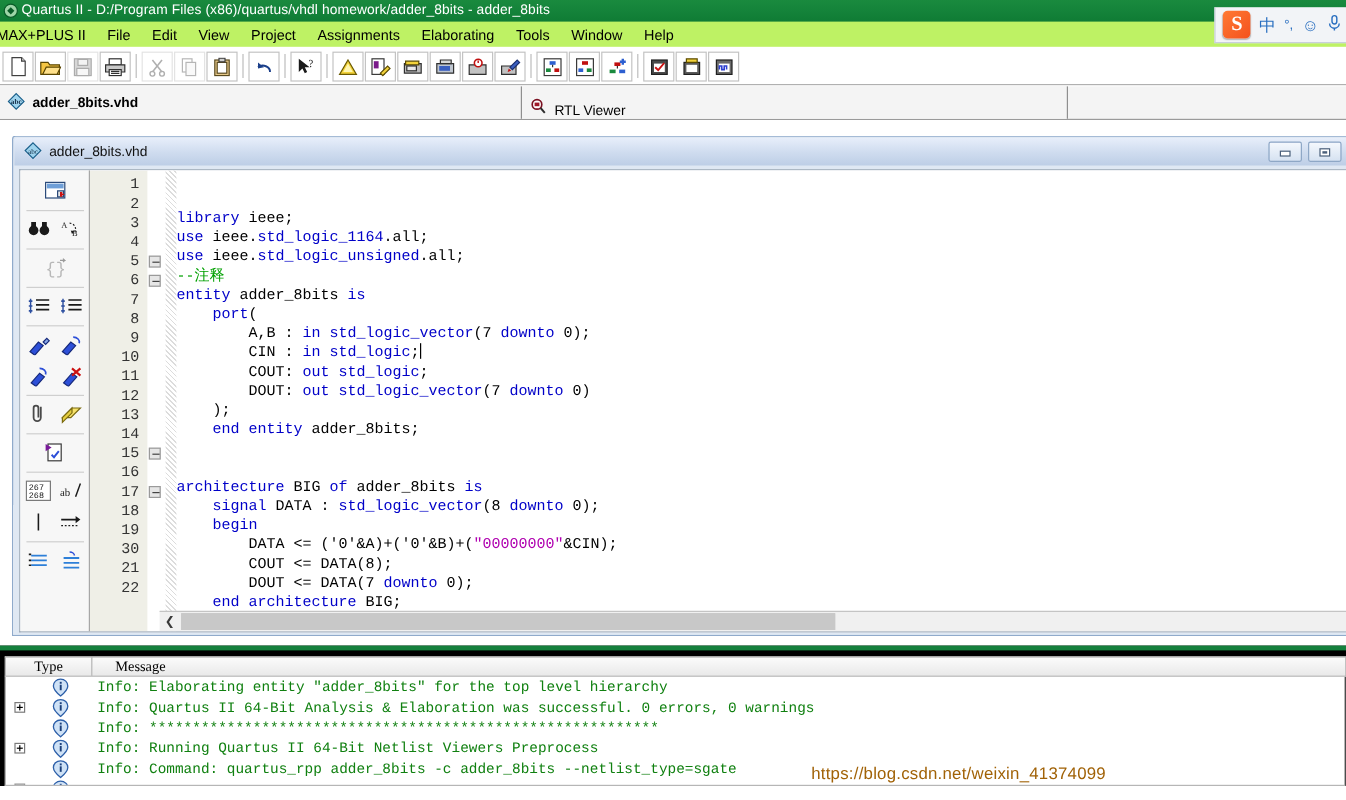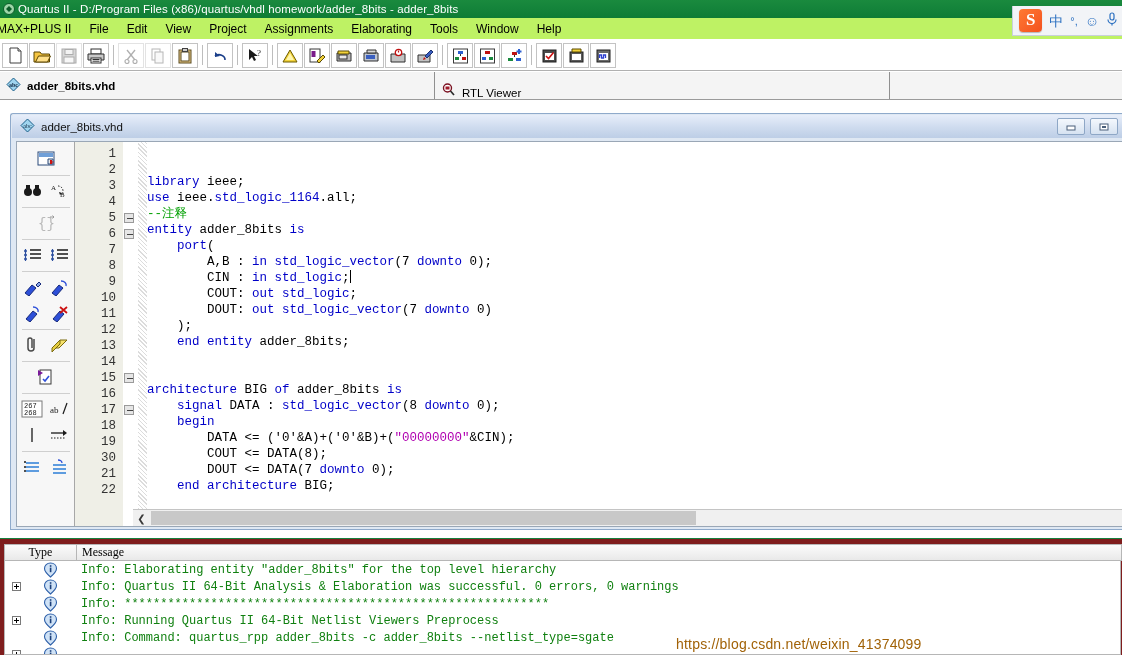--- a/index.html
+++ b/index.html
@@ -234,38 +234,38 @@
     font-size: 10px; color: #3a3a3a;
   }
   #hscroll .thumb {
     height: 14px; width: 545px; margin-left: 1px;
     background: #c8c8c8; border: 1px solid #c8c8c8;
   }
 
   
   #msgpanel {
     position: absolute; left: 0; top: 538px; width: 1122px; height: 117px;
-    background: #7f1d1d;
-    border-top: 1px solid #15803d;
+    background: #000000;
+    border-top: 4px solid #15803d;
   }
   #msg-head {
     position: absolute; left: 4px; top: 5px; right: 0; height: 17px;
     display: flex;
     font-size: 11.5px;
     background: #f0f0f0;
   }
   .msg-hcell {
     border: 1px solid #b6b6b6; border-right: none;
     background: linear-gradient(to bottom, #fbfbfb, #e9e9e9);
     display: flex; align-items: center;
     font-family: "Liberation Serif", serif;
     font-size: 12px; color: #000;
   }
   .msg-hcell.type { width: 72px; justify-content: center; }
-  .msg-hcell.message { flex: 1 1 auto; padding-left: 5px; border-right: 1px solid #b6b6b6; }
+  .msg-hcell.message { flex: 1 1 auto; padding-left: 19px; border-right: 1px solid #b6b6b6; }
   #msg-list {
     position: absolute; left: 4px; top: 22px; right: 1px; bottom: 0;
     border: 1px solid #b6b6b6; border-top: none;
     background: #ffffff;
     overflow: hidden;
   }
   .msg-row {
     height: 17px; display: flex; align-items: center;
     font-family: "Liberation Mono", "DejaVu Sans Mono", monospace;
     font-size: 12px;
@@ -822,20 +822,21 @@
             <div class="fold"></div>
             <div class="fold"></div>
             <div class="fold"></div>
             <div class="fold"></div>
             <div class="fold"></div>
           </div>
         <div id="hatch"></div>
         <div id="code-text">
             <div class="cl"><span class="k">library</span><span> ieee;</span></div>
             <div class="cl"><span class="k">use</span><span> ieee.</span><span class="k">std_logic_1164</span><span>.all;</span></div>
+            <div class="cl"><span class="k">use</span><span> ieee.</span><span class="k">std_logic_unsigned</span><span>.all;</span></div>
             <div class="cl"><span class="cm">--注释</span></div>
             <div class="cl"><span class="k">entity</span><span> adder_8bits </span><span class="k">is</span></div>
             <div class="cl"><span>    </span><span class="k">port</span><span>(</span></div>
             <div class="cl"><span>        A,B : </span><span class="k">in std_logic_vector</span><span>(7 </span><span class="k">downto</span><span> 0);</span></div>
             <div class="cl"><span>        CIN : </span><span class="k">in std_logic</span><span>;</span><span class="caret"></span></div>
             <div class="cl"><span>        COUT: </span><span class="k">out std_logic</span><span>;</span></div>
             <div class="cl"><span>        DOUT: </span><span class="k">out std_logic_vector</span><span>(7 </span><span class="k">downto</span><span> 0)</span></div>
             <div class="cl"><span>    );</span></div>
             <div class="cl"><span>    </span><span class="k">end entity</span><span> adder_8bits;</span></div>
             <div class="cl"><span></span></div>

